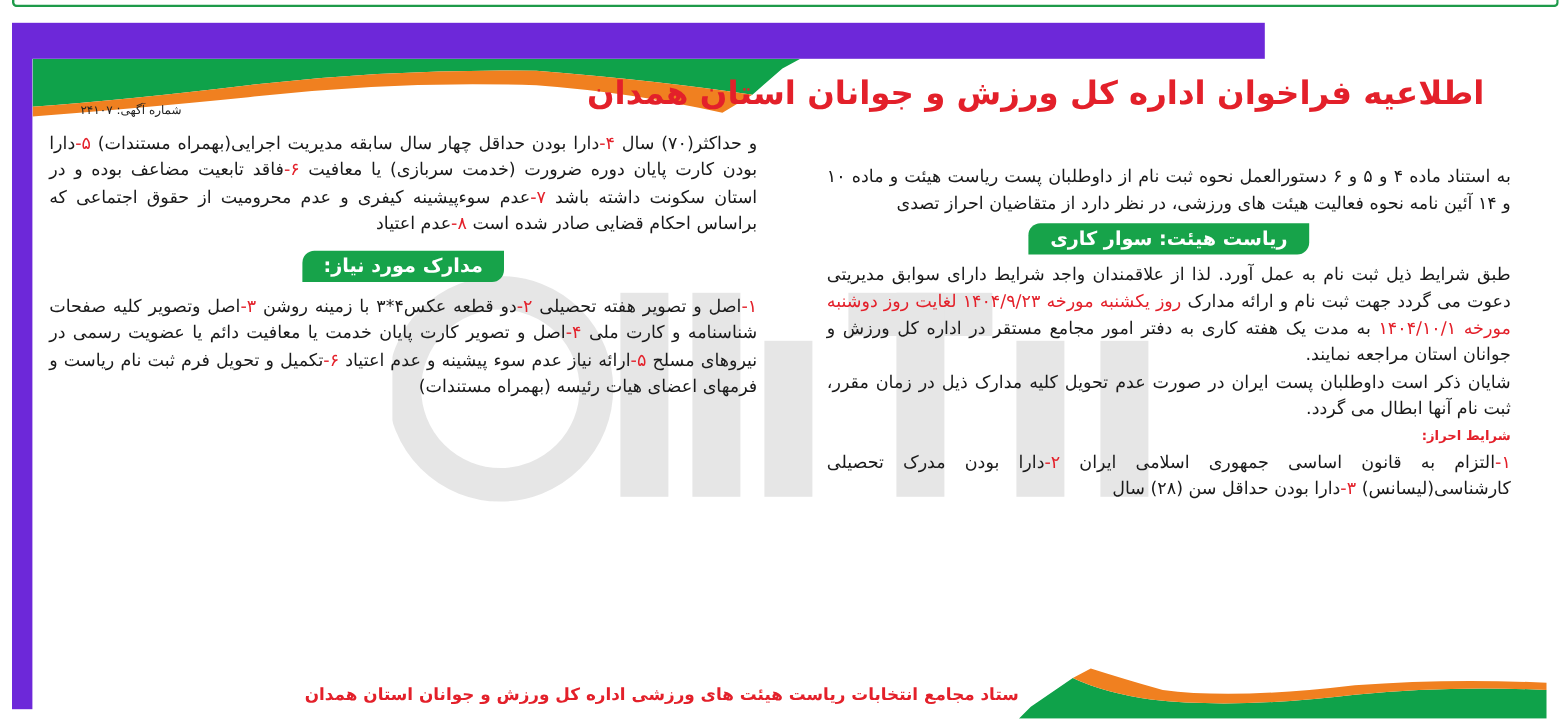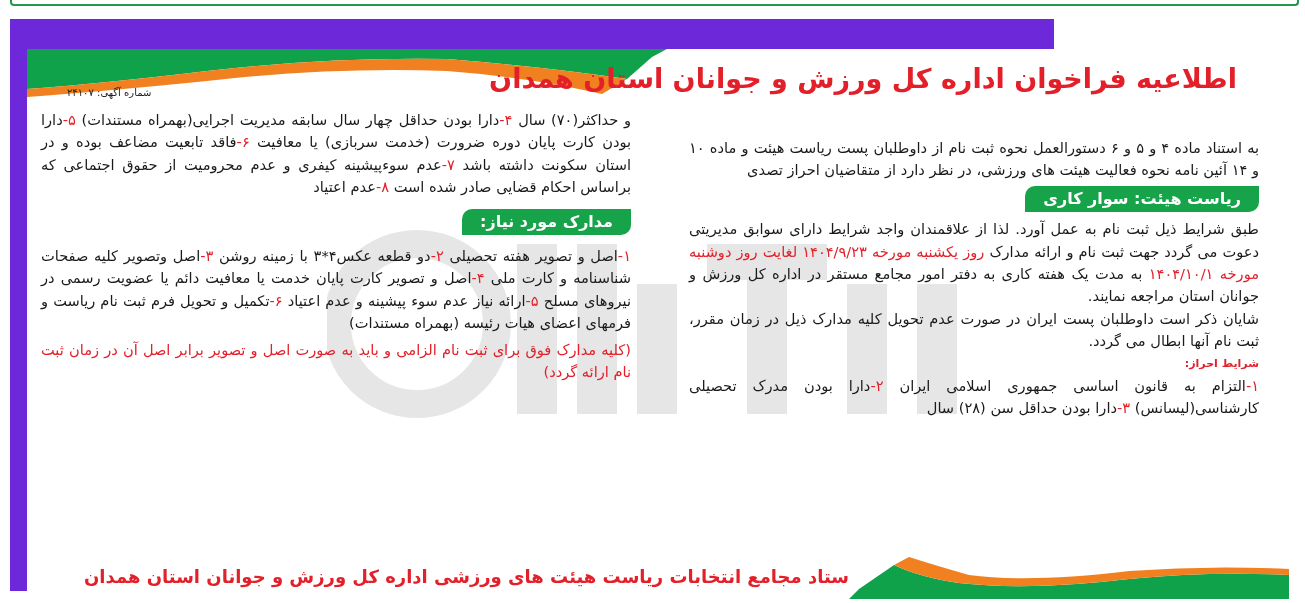--- a/index.html
+++ b/index.html
@@ -11,24 +11,24 @@
   .wave-bottom { position:absolute; right:0; bottom:0; width:440px; height:52px; }
   .title { position:absolute; right:52px; top:14px; direction:rtl; color:#e3202a; font-weight:bold; font-size:27px; letter-spacing:-0.5px; font-family:"DejaVu Sans", sans-serif; }
   .ad-number { position:absolute; left:40px; top:38px; direction:rtl; font-size:10px; color:#222; }
   .col { position:absolute; direction:rtl; text-align:justify; color:#1a1a1a; font-size:14.6px; line-height:22.4px;margin-top:12px; }
   .col-right { right:30px; top:76px; width:570px; }
   .col-left { right:658px; top:48px; width:590px; }
   .col p { margin:0; }
   .red { color:#e3202a; }
   .badge { display:inline-block; background:#17a34a; color:#fff; font-weight:bold; font-size:16px; padding:2px 18px; border-radius:10px 0 10px 0; margin:4px 0 6px 0; }
   .badge-wrap { text-align:right; }
-  .badge-wrap.left-aligned { text-align:right;text-decoration:underline; }
+  .badge-wrap.left-aligned { text-align:center;text-decoration:underline; }
   .heading-red { color:#e3202a; font-weight:bold; font-size:11px; }
   .red-note { color:#e3202a; }
-  .footer { position:absolute; right:440px; bottom:12px; direction:rtl; color:#e3202a; font-weight:bold; font-size:18px; }
+  .footer { position:absolute; right:440px; bottom:12px; direction:rtl; color:#e3202a; font-weight:bold; font-size:14px; }
   .watermark { position:absolute; left:300px; top:175px; width:690px; height:200px; opacity:0.18; pointer-events:none; }
   .watermark-text { position:absolute; left:450px; top:325px; direction:rtl; color:#999; font-size:34px; letter-spacing:14px; opacity:0.45; pointer-events:none; }
 </style>
 </head>
 <body>
 
 <div class="top-strip"></div>
 
 <div class="frame">
   <div class="inner">
@@ -89,18 +89,17 @@
         <span class="badge">مدارک مورد نیاز:</span>
       </div>
       <p style="margin-top:4px;">
         <span class="red">۱-</span><span>اصل و تصویر هفته تحصیلی</span>
         <span class="red">۲-</span><span>دو قطعه عکس۴*۳ با زمینه روشن</span>
         <span class="red">۳-</span><span>اصل وتصویر کلیه صفحات شناسنامه و کارت ملی</span>
         <span class="red">۴-</span><span>اصل و تصویر کارت پایان خدمت یا معافیت دائم یا عضویت رسمی در نیروهای مسلح</span>
         <span class="red">۵-</span><span>ارائه نیاز عدم سوء پیشینه و عدم اعتیاد</span>
         <span class="red">۶-</span><span>تکمیل و تحویل فرم ثبت نام ریاست و فرمهای اعضای هیات رئیسه (بهمراه مستندات)</span>
       </p>
-      <p class="red-note" style="margin-top:4px;">(کلیه مدارک فوق برای ثبت نام الزامی و باید به صورت اصل و تصویر برابر اصل آن در زمان ثبت نام ارائه گردد)</p>
     </div>
 
     <div class="footer">ستاد مجامع انتخابات ریاست هیئت های ورزشی اداره کل ورزش و جوانان استان همدان</div>
   </div>
 </div>
 
 </body></html>

